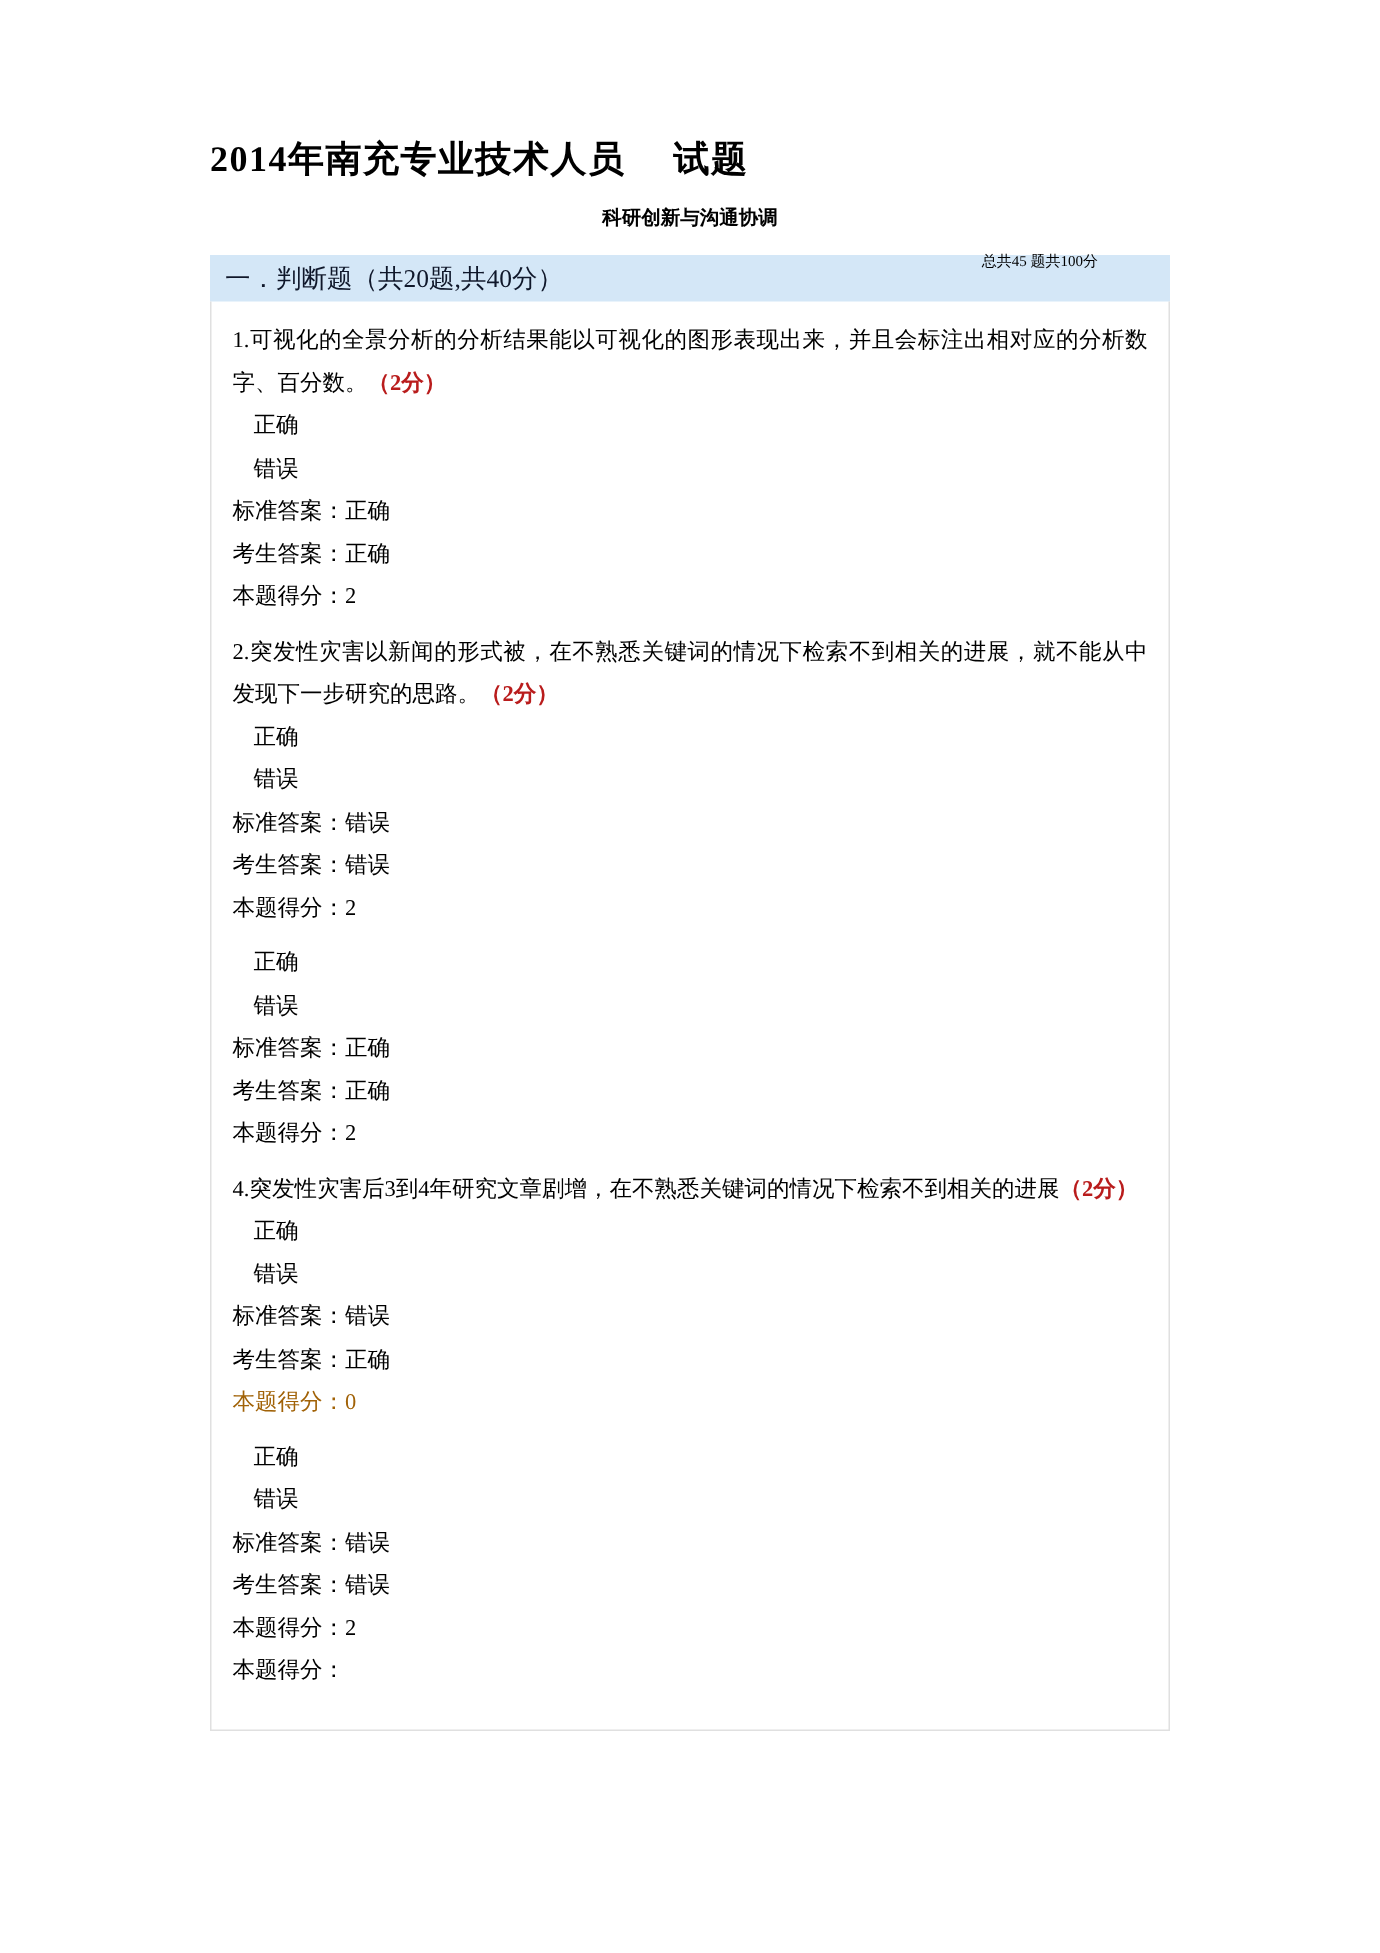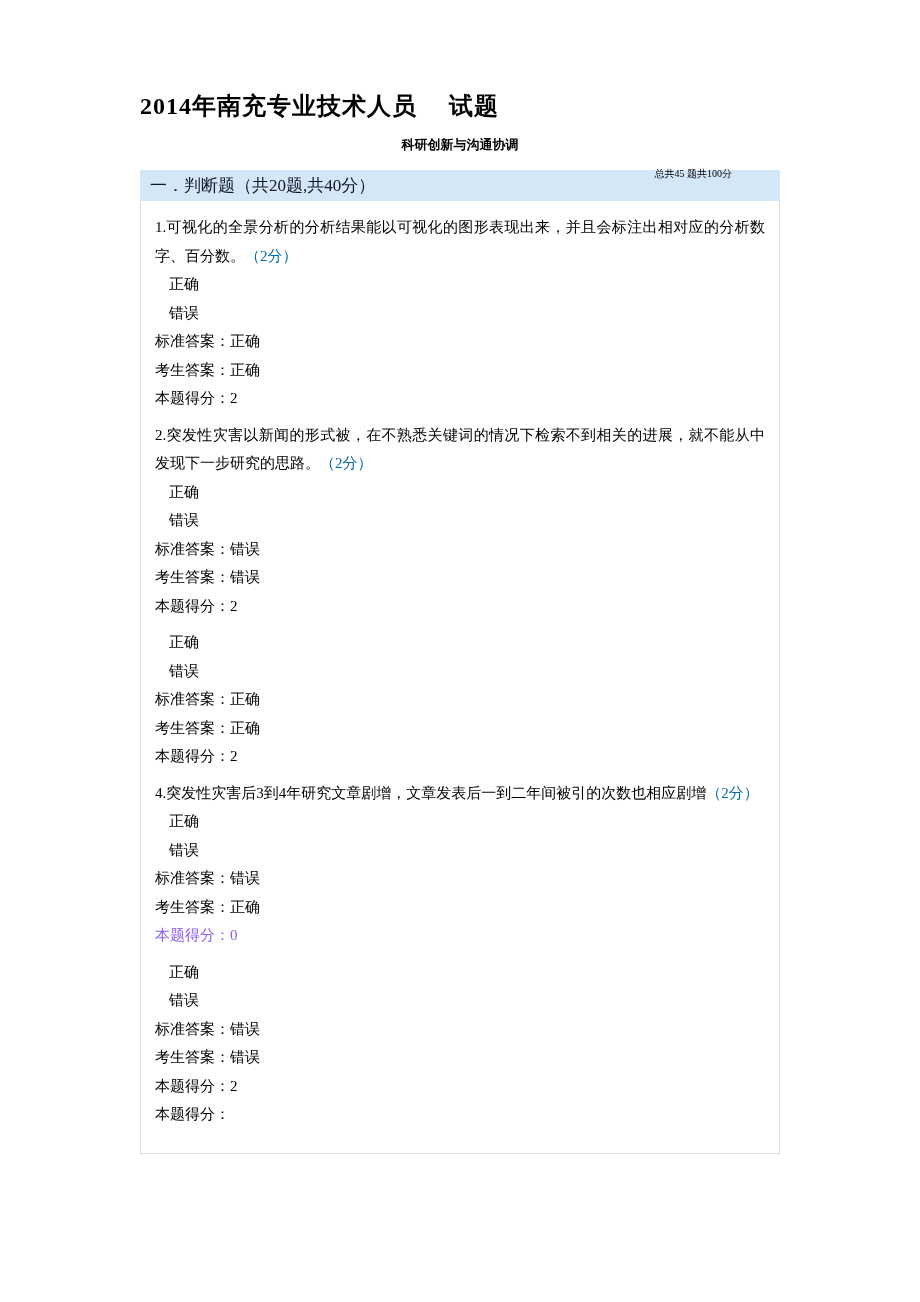--- a/index.html
+++ b/index.html
@@ -62,27 +62,28 @@
       line-height: 1.9;
     }
     .q-text {
       text-align: justify;
     }
     .opt {
       padding-left: 14px;
       line-height: 1.9;
     }
     .points {
-      color: #0369a1;
+      color: #b91c1c;
+      font-weight: bold;
     }
     .blue {
       color: #000000;
     }
     .red {
-      color: #8b5cf6;
+      color: #a16207;
     }
     .answer-line {
       line-height: 1.9;
       margin-top: 0;
     }
   </style>
 </head>
 <body>
 
 <div class="page">
@@ -112,21 +113,21 @@
         <div class="answer-line blue">本题得分：2</div>
       </div>
       <div class="question">
         <div class="opt">正确</div>
         <div class="opt">错误</div>
         <div class="answer-line blue">标准答案：正确</div>
         <div class="answer-line blue">考生答案：正确</div>
         <div class="answer-line blue">本题得分：2</div>
       </div>
       <div class="question">
-        <div class="q-text"><span>4.</span><span>突发性灾害后3到4年研究文章剧增，文章发表后一到二年间被引的次数也相应剧增</span><span class="points">（2分）</span></div>
+        <div class="q-text"><span>4.</span><span>突发性灾害后3到4年研究文章剧增，在不熟悉关键词的情况下检索不到相关的进展</span><span class="points">（2分）</span></div>
         <div class="opt">正确</div>
         <div class="opt">错误</div>
         <div class="answer-line blue">标准答案：错误</div>
         <div class="answer-line blue">考生答案：正确</div>
         <div class="answer-line red">本题得分：0</div>
       </div>
       <div class="question">
         <div class="opt">正确</div>
         <div class="opt">错误</div>
         <div class="answer-line blue">标准答案：错误</div>

